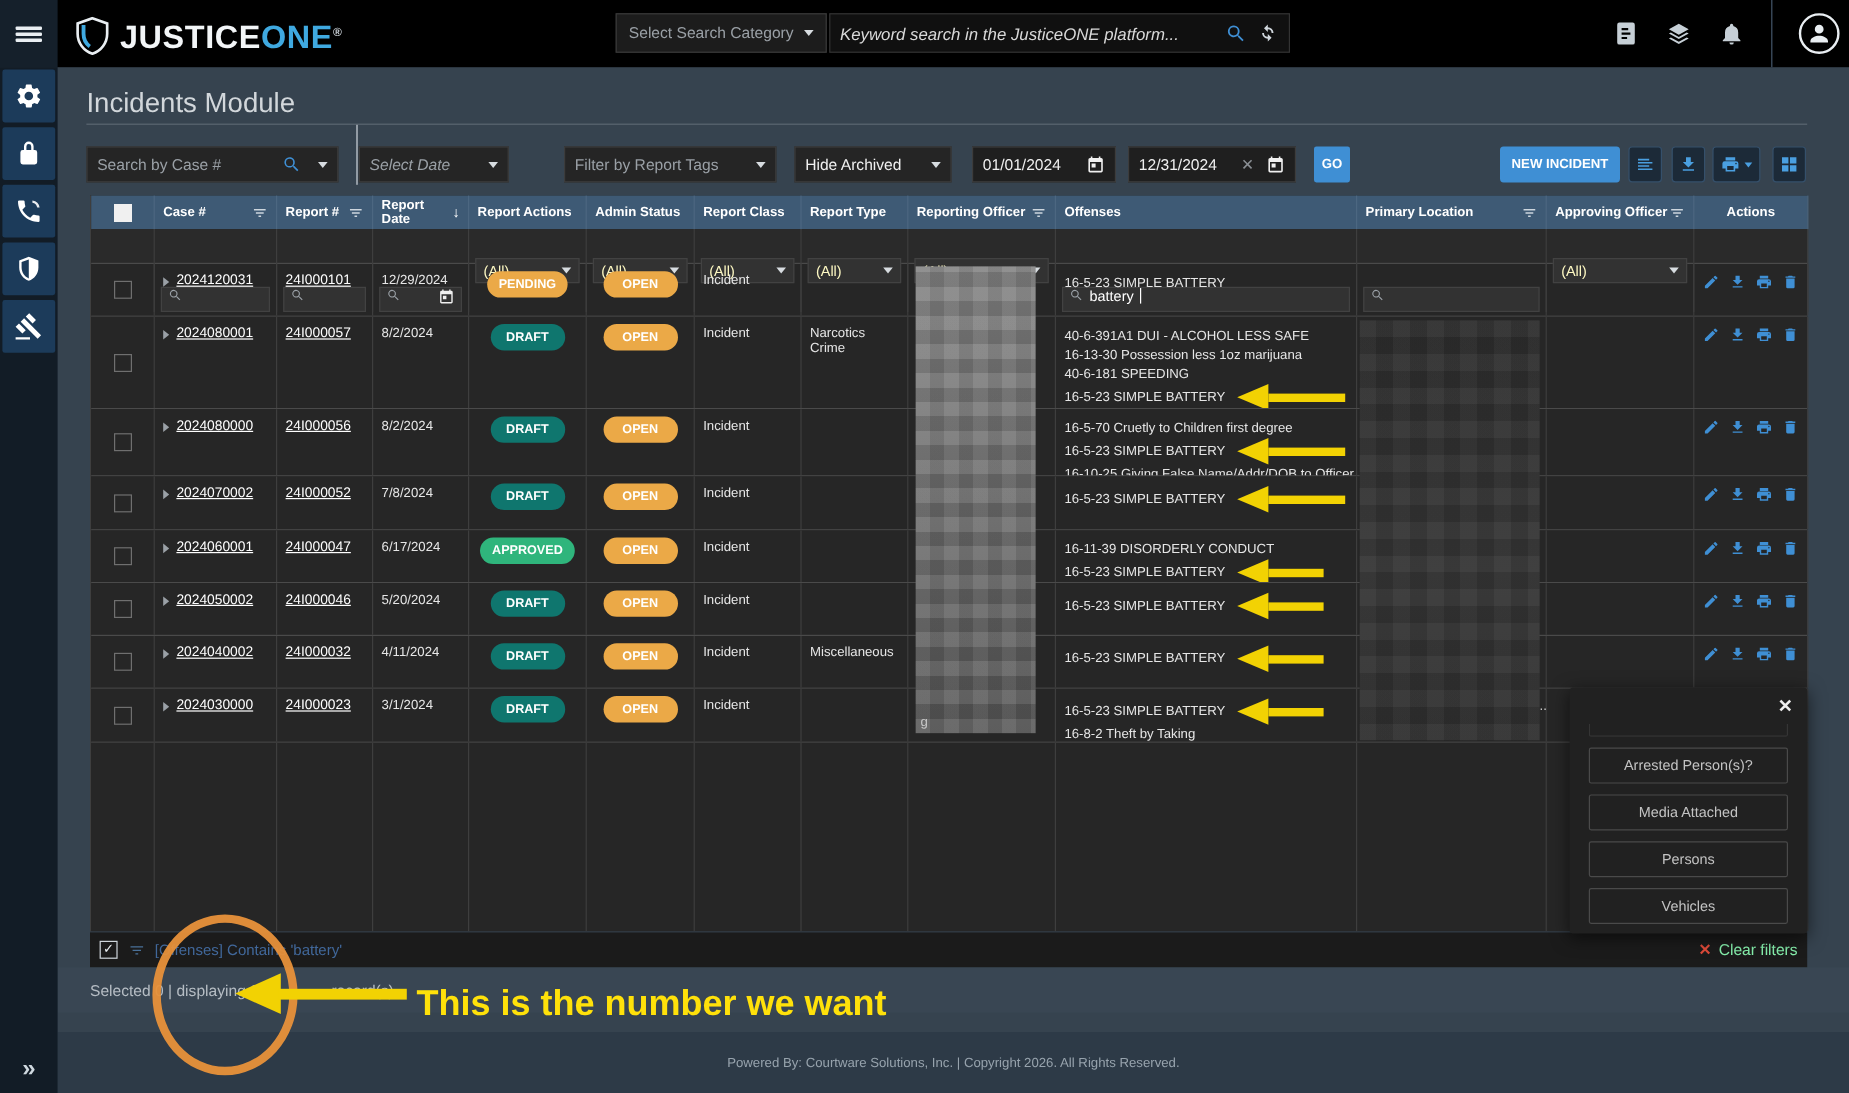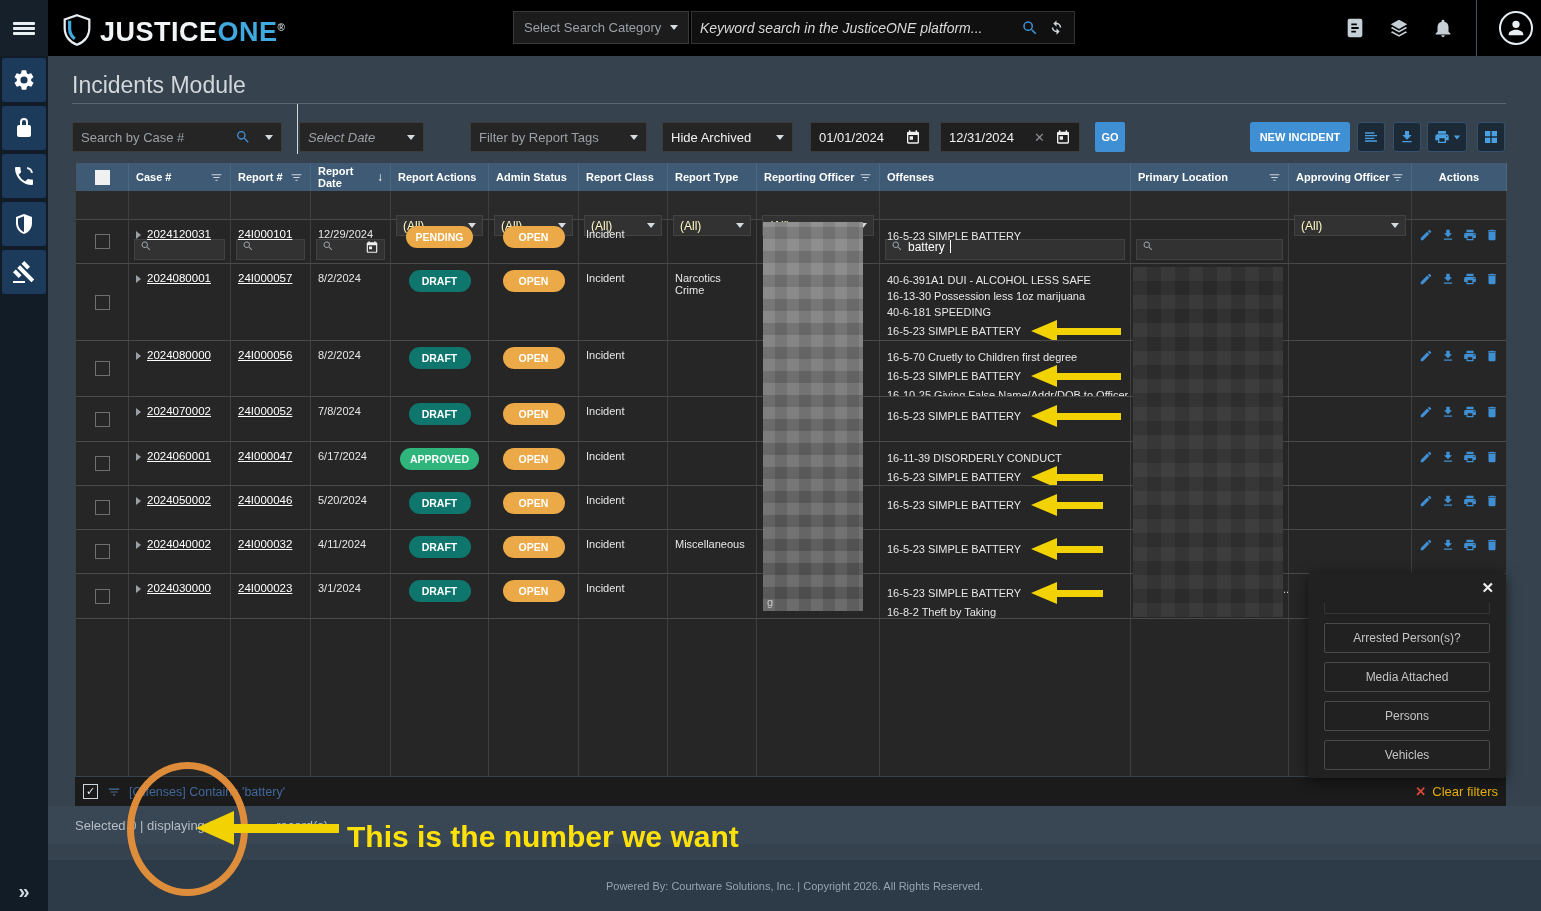--- a/index.html
+++ b/index.html
@@ -120,21 +120,21 @@
   .pbtn { height:30px; margin-top:9px; border:1px solid #4a4a4a; border-radius:2px; display:flex; align-items:center; justify-content:center; font-size:12px; color:#c3c3c3; cursor:pointer; background:transparent; }
   .pbtn.partial { height:11px; border-top:none; border-radius:0 0 2px 2px; opacity:.5; margin-top:22px; cursor:default; }
 
   
   .chipbar { position:absolute; left:75px; top:777px; width:1431px; height:29px; background:#1b1b1b; display:flex; align-items:center; padding:0 8px; z-index:4; }
   .chipbar .cb { margin-right:9px; }
   .ic-funnel { width:14px; height:14px; color:#4a7199; margin-right:8px; }
   .chip-text { color:#41689b; font-size:12.5px; }
   .clear-group { margin-left:auto; display:flex; align-items:center; gap:6px; cursor:pointer; }
   .clear-x { color:#e04b3a; font-weight:bold; font-size:13px; }
-  .clear-label { color:#eab308; font-size:13px; }
+  .clear-label { color:#86efac; font-size:13px; }
   .statusbar { position:absolute; left:48px; top:806px; width:1493px; height:38px; background:#394653; z-index:3; }
   .status-line { position:absolute; left:27px; top:12px; display:flex; align-items:center; font-size:13px; color:#b6bdc4; }
   .status-gap { width:46px; }
   .footband { position:absolute; left:48px; top:860px; width:1493px; height:51px; background:#2d3a47; z-index:3; }
   .foot-text { position:absolute; left:0; top:20px; width:100%; text-align:center; color:#97a3ad; font-size:11px; }
 
   
   .ann { z-index:20; position:absolute; }
   .ann-circle { left:127px; top:762px; width:121px; height:134px; border:7px solid rgba(232,145,58,.95); border-radius:50%; }
   .ann-head { left:196px; top:811px; width:0; height:0; border-top:17px solid transparent; border-bottom:17px solid transparent; border-right:38px solid #f2d203; }

